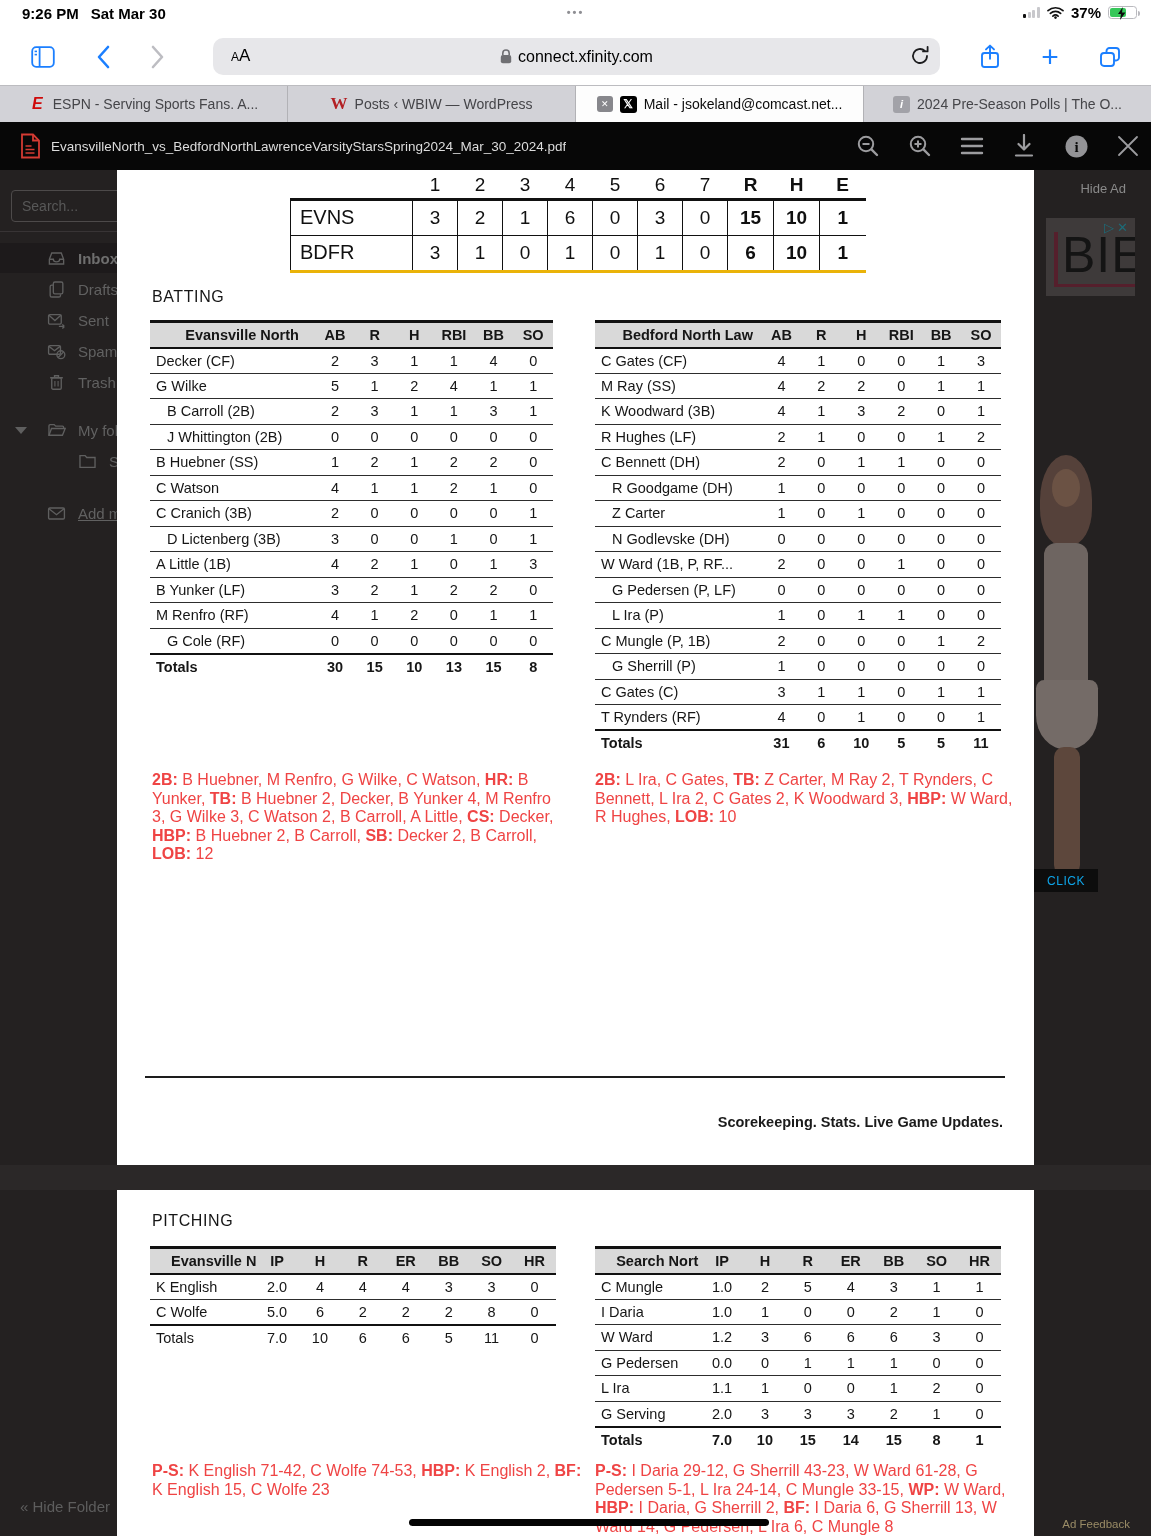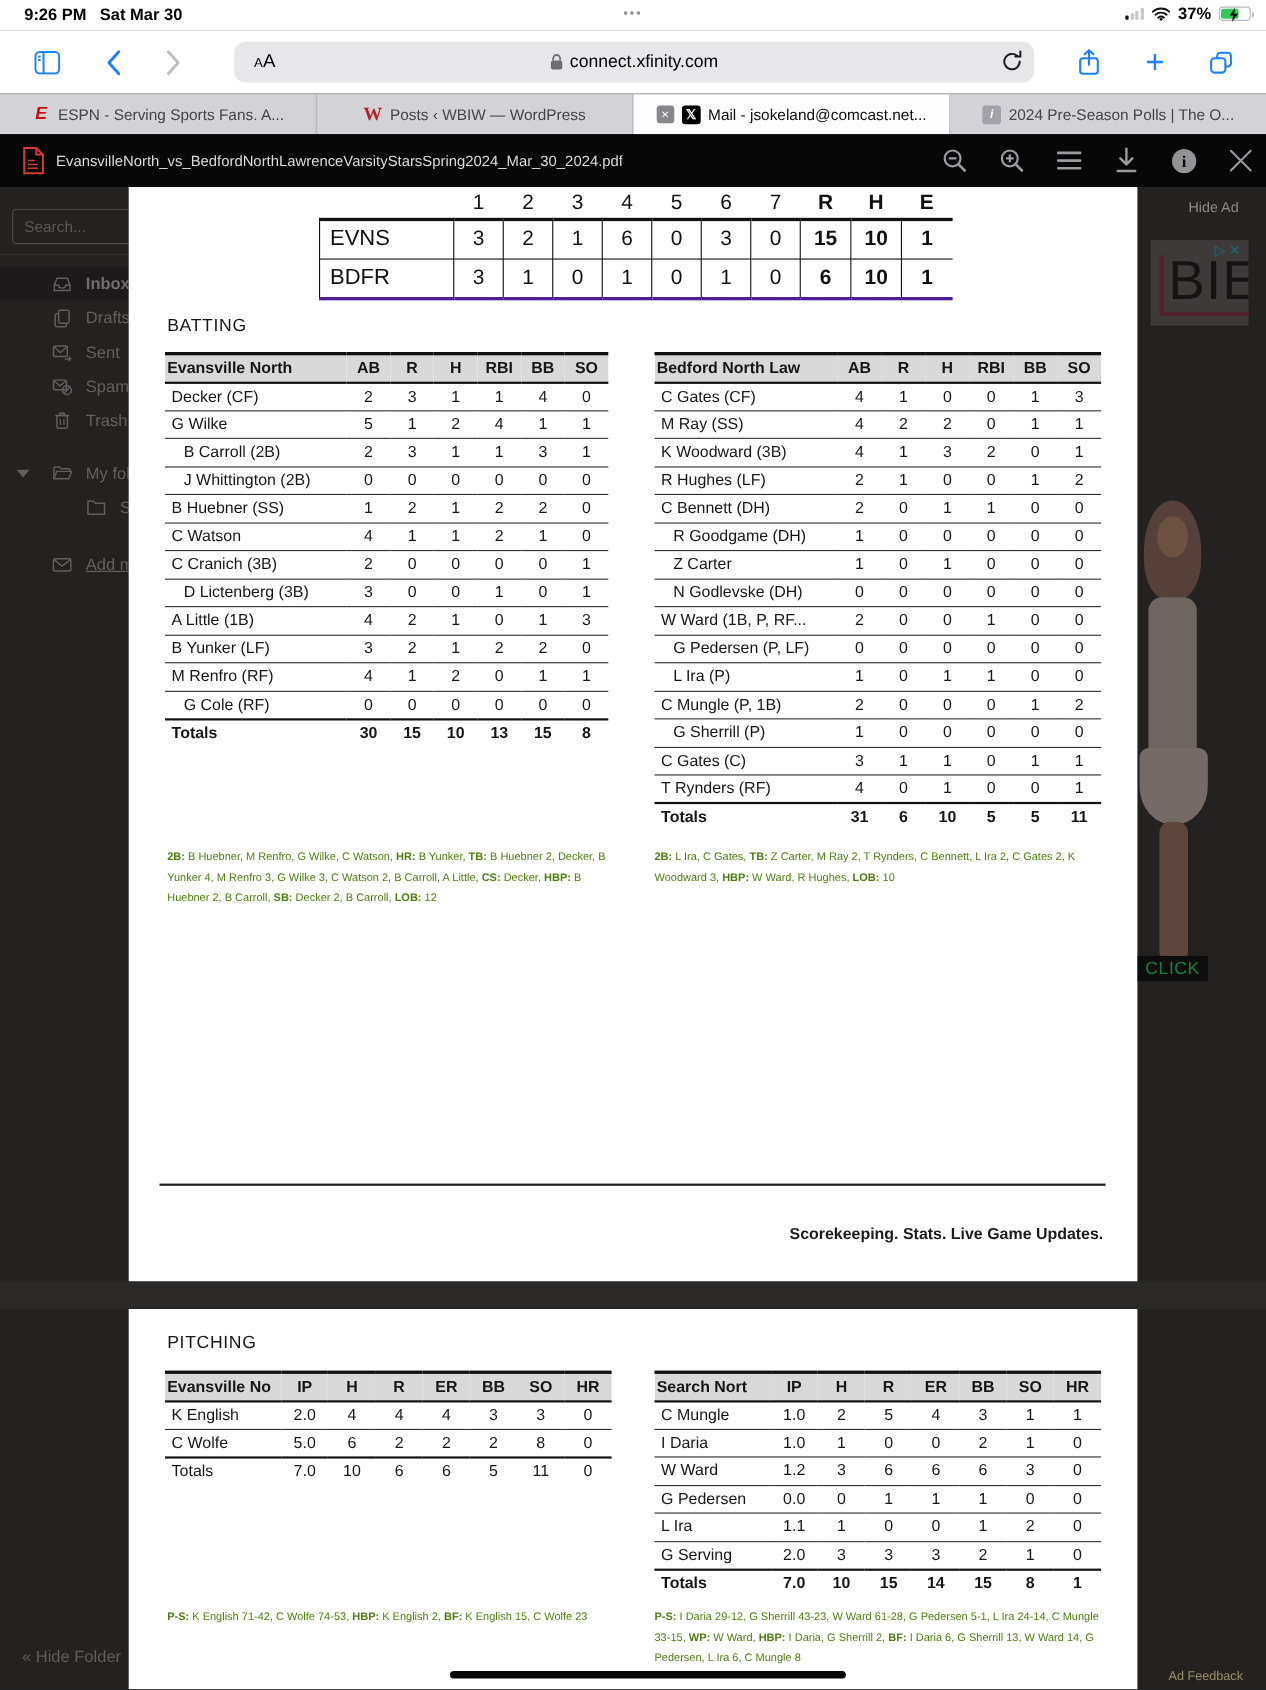--- a/index.html
+++ b/index.html
@@ -76,59 +76,59 @@
   
   .ls-wrap{position:absolute;left:173px;top:2px;}
   table.ls{border-collapse:collapse;font-size:19px;color:#101010;}
   .ls th{font-weight:400;height:27px;text-align:center;padding:0;}
   .ls th.sum{font-weight:bold;}
   .ls th.team{width:122px;}
   .ls .inn{width:45px;}
   .ls .sum{width:46px;}
   .ls tbody td{border:1.5px solid #111;height:36px;text-align:center;padding:0;}
   .ls tbody tr:first-child td{border-top:3px solid #111;}
-  .ls tbody tr:last-child td{border-bottom:3px solid #4c1d95;}
+  .ls tbody tr:last-child td{border-bottom:3px solid #eab308;}
   .ls tbody td:last-child{border-right:none;}
   .ls td.team{text-align:left;padding-left:9px;font-size:20px;}
   .ls td.sum{font-weight:bold;}
   
   .sec-title{position:absolute;font-size:16px;letter-spacing:0.6px;color:#161616;}
   
   table.stat{border-collapse:collapse;table-layout:fixed;width:100%;font-size:14.5px;color:#161616;}
   .stat thead th{background:#d9d9d9;border-top:3px solid #111;border-bottom:2px solid #111;
     font-weight:bold;text-align:center;height:26px;padding:0 2px;}
-  .stat thead th.name{text-align:left;padding-left:2px;overflow:hidden;white-space:nowrap;}
+  .stat thead th.name{text-align:center;padding-left:21px;overflow:hidden;white-space:nowrap;}
   .stat td{border-bottom:1.5px solid #2d2d2d;height:25.5px;padding:0 2px;text-align:center;}
   .stat td.name{text-align:left;padding-left:6px;white-space:nowrap;overflow:hidden;}
   .stat td.name.indent{padding-left:17px;}
   .stat tr.totals td{border-top:2.5px solid #111;border-bottom:none;font-weight:bold;}
   .stat tr.totals.plain td{font-weight:normal;}
   .bat thead th.name{width:41%;}
   .pit thead th.name{width:26%;}
   .tbl{position:absolute;}
   
-  .notes{position:absolute;font-size:10px;line-height:18.6px;color:#4d7c0f;}
+  .notes{position:absolute;font-size:16px;line-height:18.6px;color:#ef4444;}
   .rule{position:absolute;left:28px;top:906px;width:860px;height:2px;background:#1d1d1d;}
   .tagline{position:absolute;right:31px;top:944px;font-size:14.5px;font-weight:bold;color:#1b1b1b;}
   
   .ad-col{position:absolute;left:1034px;top:0;width:101px;height:1366px;overflow:hidden;}
   .hide-ad{position:absolute;right:9px;top:11px;font-size:13px;color:#8a8a8a;}
   .ad-brand{position:absolute;left:0;top:48px;width:117px;height:78px;background:#3e3a3a;margin-left:12px;}
   .ad-brand .bar{position:absolute;left:8px;top:14px;width:4px;height:52px;background:#551f2c;}
   .ad-brand .letters{position:absolute;left:16px;top:8px;font-size:50px;color:#141414;letter-spacing:1px;}
   .ad-brand .under{position:absolute;left:8px;top:66px;width:100px;height:3px;background:#551f2c;}
   .adchoice{position:absolute;right:4px;top:50px;color:#1d6b78;font-size:13px;letter-spacing:3px;}
   .model{position:absolute;left:0;top:285px;width:70px;height:420px;}
   .model .hair{position:absolute;left:6px;top:0;width:52px;height:90px;border-radius:50% 50% 40% 40%;background:#55413a;}
   .model .face{position:absolute;left:18px;top:14px;width:28px;height:38px;border-radius:50%;background:#6b5244;}
   .model .body{position:absolute;left:10px;top:88px;width:44px;height:150px;border-radius:12px;background:#6e6561;}
   .model .skirt{position:absolute;left:2px;top:225px;width:62px;height:70px;border-radius:10px 10px 60% 60%;background:#746b67;}
   .model .legs{position:absolute;left:20px;top:292px;width:26px;height:128px;background:#5d473c;border-radius:10px;}
-  .click-btn{position:absolute;left:0;top:699px;width:64px;height:23px;background:#0d0d0d;color:#15803d;
-    font-size:16px;display:flex;align-items:center;justify-content:center;letter-spacing:0.5px;}
+  .click-btn{position:absolute;left:0;top:699px;width:64px;height:23px;background:#0d0d0d;color:#0ea5e9;
+    font-size:12px;display:flex;align-items:center;justify-content:center;letter-spacing:0.5px;}
   .ad-feedback{position:absolute;right:5px;top:1348px;font-size:11.5px;color:#9a8c66;}
   .hide-folder{position:absolute;left:20px;top:1328px;font-size:15px;color:#5d5d5d;}
   .home-indicator{position:absolute;left:409px;top:1349px;width:360px;height:7px;border-radius:4px;background:#040404;}
   svg{display:block;}
 </style>
 </head>
 <body>
 
 <div class="screen">
 

